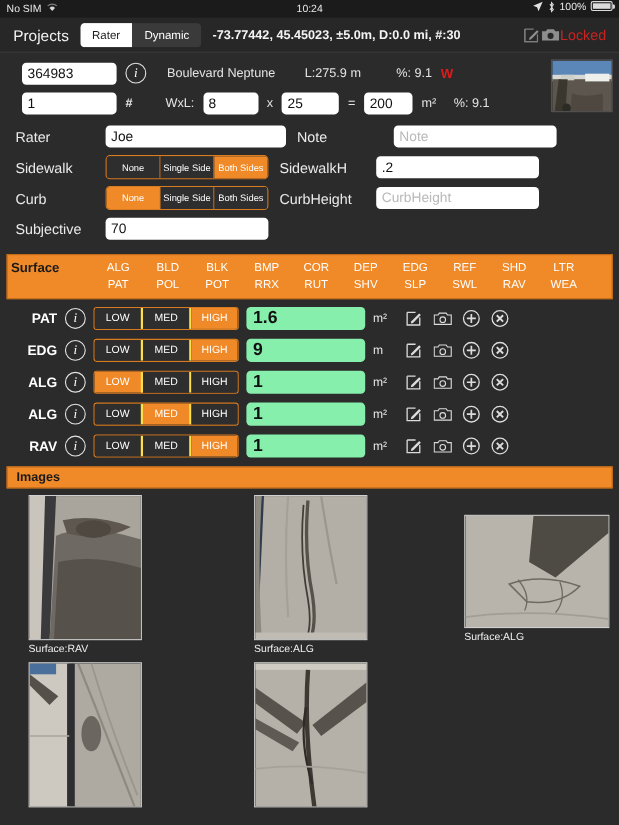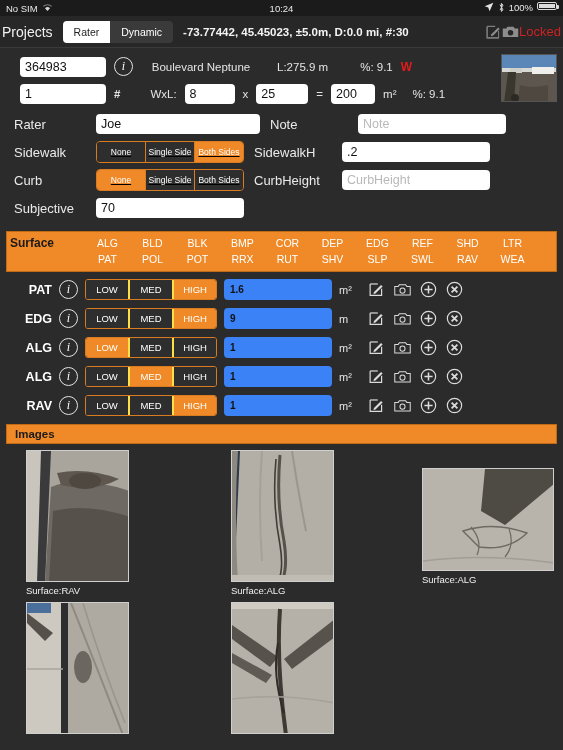--- a/index.html
+++ b/index.html
@@ -29,21 +29,21 @@
   .batt::after {
     content: ""; position: absolute; right: -3px; top: 2.2px;
     width: 2px; height: 4px; background: #dcdcdc; border-radius: 0 1px 1px 0;
   }
   .batt i { position: absolute; inset: 1px; background: #dcdcdc; display: block; }
 
   
   .toolbar {
     height: 32px; background: #272727;
     border-bottom: 1px solid #3a3a3a;
-    display: flex; align-items: center; padding: 0 2px; gap: 10px;
+    display: flex; align-items: center; padding: 0 12px; gap: 10px;
   }
   .tb-title { color: #f2f2f2; font-size: 14px; }
   .seg-sd { display: flex; border-radius: 4px; overflow: hidden; height: 22px; }
   .seg-sd div {
     display: flex; align-items: center; justify-content: center;
     padding: 0 11px; font-size: 10.5px;
   }
   .seg-sd .on { background: #ffffff; color: #1d1d1d; }
   .seg-sd .off { background: #3a3a3a; color: #ffffff; }
   .coords { color: #f4f4f4; font-size: 11.5px; font-weight: bold; white-space: nowrap; }
@@ -76,21 +76,21 @@
     position: absolute; right: 6px; top: 6px;
     width: 56px; height: 48px; border: 1px solid #555; overflow: hidden;
   }
 
   
   .form { padding: 2px 0 4px 14px; }
   .frow { display: flex; align-items: center; height: 28px; gap: 0; }
   .frow .flabel { color: #eaeaea; font-size: 13px; width: 82px; }
   .seg3 {
     display: flex; border: 1px solid #d97b20; border-radius: 4px;
-    overflow: hidden; height: 22px; width: 148px; text-decoration: underline;
+    overflow: hidden; height: 22px; width: 148px;
   }
   .seg3 div {
     flex: 1; display: flex; align-items: center; justify-content: center;
     font-size: 8.5px; color: #ffffff; background: #2e2e2e;
     border-right: 1px solid #d97b20;
   }
   .seg3 div:last-child { border-right: none; }
   .seg3 div.sel { background: #f08a28; color: #ffffff; }
   .right-col { display: flex; align-items: center; margin-left: 10px; gap: 8px; justify-content: center; }
   .right-col .rlabel { color: #eaeaea; font-size: 13px; width: 80px; }
@@ -120,22 +120,22 @@
     overflow: hidden; height: 21px; width: 132px;
   }
   .seg-lmh div {
     flex: 1; display: flex; align-items: center; justify-content: center;
     font-size: 9.5px; color: #ffffff; background: #2e2e2e;
     border-right: 2px solid #fde047;
   }
   .seg-lmh div:last-child { border-right: none; }
   .seg-lmh div.sel { background: #f08a28; }
   .dval {
-    background: #3b82f6; color: #111; border-radius: 4px;
-    font-size: 10px; font-weight: bold; height: 21px; width: 108px;
+    background: #86efac; color: #111; border-radius: 4px;
+    font-size: 16px; font-weight: bold; height: 21px; width: 108px;
     display: flex; align-items: center; padding: 0 6px;
   }
   .dunit { color: #e6e6e6; font-size: 11px; width: 22px; }
   .dacts { display: flex; align-items: center; gap: 9px; }
   .ico { width: 17px; height: 17px; display: block; }
 
   
   .images-hdr {
     background: #f08a28; margin: 4px 6px 0 6px;
     border: 1px solid #c06a16; padding: 3px 8px;

